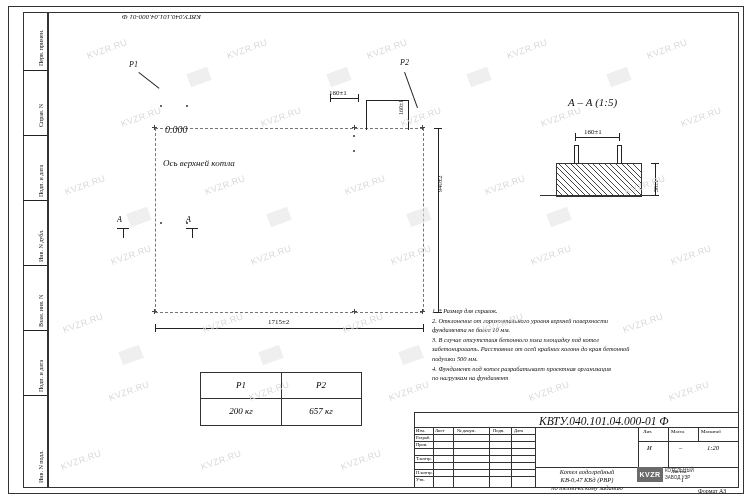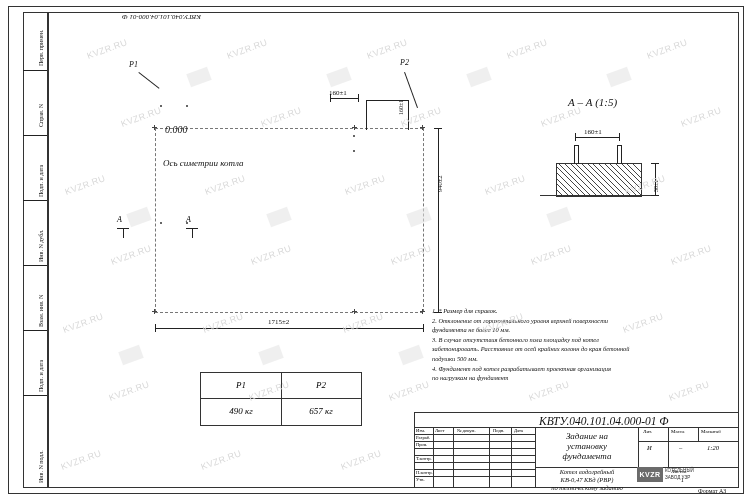--- a/index.html
+++ b/index.html
@@ -238,21 +238,21 @@
   <div class="dot" style="left:160px; top:222px;"></div>
   <div class="dot" style="left:186px; top:222px;"></div>
 
   <div class="ln" style="left:139px; top:72px; width:26px; height:1px; transform:rotate(38deg); transform-origin:0 0;"></div>
   <div class="txt it" style="left:129px; top:60px; font-size:8px;">Р1</div>
 
   <div class="ln" style="left:405px; top:72px; width:38px; height:1px; transform:rotate(70deg); transform-origin:0 0;"></div>
   <div class="txt it" style="left:400px; top:58px; font-size:8px;">Р2</div>
 
   <div class="txt it" style="left:165px; top:124px; font-size:10px;">0.000</div>
-  <div class="txt it" style="left:163px; top:158px; font-size:9px;">Ось симетрии котла</div>
+  <div class="txt it" style="left:163px; top:158px; font-size:9px;">Ось верхней котла</div>
 
   <div class="ln hl" style="left:330px; top:98px; width:28px;"></div>
   <div class="ln vl" style="left:330px; top:94px; height:8px;"></div>
   <div class="ln vl" style="left:358px; top:94px; height:8px;"></div>
   <div class="txt" style="left:329px; top:89px;">160±1</div>
 
   <div class="ln hl" style="left:366px; top:100px; width:42px;"></div>
   <div class="ln vl" style="left:366px; top:100px; height:30px;"></div>
   <div class="ln vl" style="left:408px; top:100px; height:30px;"></div>
   <div class="vtxt" style="left:398px; top:115px; font-size:6px;">160±1</div>
@@ -307,21 +307,21 @@
     <div>подушки 500 мм.</div>
     <div>4. Фундамент под котел разрабатывает проектная организация</div>
     <div>по нагрузкам на фундамент</div>
   </div>
 
   <div class="ptab">
     <div class="tbline" style="left:80px; top:0; width:1px; height:52px;"></div>
     <div class="tbline" style="left:0; top:25px; width:160px; height:1px;"></div>
     <div class="cell" style="left:0; top:7px; width:80px;">Р1</div>
     <div class="cell" style="left:80px; top:7px; width:80px;">Р2</div>
-    <div class="cell" style="left:0; top:33px; width:80px;">490 кг</div>
+    <div class="cell" style="left:0; top:33px; width:80px;">200 кг</div>
     <div class="cell" style="left:80px; top:33px; width:80px;">657 кг</div>
   </div>
 
   <div class="tb">
 
     <div class="tbline" style="left:0; top:14px; width:323px; height:1px;"></div>
     <div class="tbline" style="left:0; top:21px; width:120px; height:1px;"></div>
     <div class="tbline" style="left:0; top:28px; width:120px; height:1px;"></div>
     <div class="tbline" style="left:0; top:35px; width:120px; height:1px;"></div>
     <div class="tbline" style="left:0; top:42px; width:120px; height:1px;"></div>
@@ -349,25 +349,20 @@
     <div class="c" style="left:42px; top:15px; font-size:4.6px;">№ докум.</div>
     <div class="c" style="left:78px; top:15px; font-size:4.6px;">Подп.</div>
     <div class="c" style="left:99px; top:15px; font-size:4.6px;">Дата</div>
 
     <div class="c" style="left:1px; top:22px; font-size:4.6px;">Разраб.</div>
     <div class="c" style="left:1px; top:29px; font-size:4.6px;">Пров.</div>
     <div class="c" style="left:1px; top:43px; font-size:4.6px;">Т.контр.</div>
     <div class="c" style="left:1px; top:57px; font-size:4.6px;">Н.контр.</div>
     <div class="c" style="left:1px; top:64px; font-size:4.6px;">Утв.</div>
 
-    <div class="tb-title" style="left:122px; top:18px; width:100px;">
-      <div>Задание на</div>
-      <div>установку</div>
-      <div>фундамента</div>
-    </div>
     <div class="tb-sub" style="left:122px; top:55px; width:100px;">
       <div>Котел водогрейный</div>
       <div>КВ-0,47 КБд (РВР)</div>
       <div>по техническому заданию</div>
     </div>
 
     <div class="c" style="left:228px; top:16px; font-size:5px;">Лит.</div>
     <div class="c" style="left:256px; top:16px; font-size:5px;">Масса</div>
     <div class="c" style="left:286px; top:16px; font-size:5px;">Масштаб</div>
     <div class="c" style="left:232px; top:31px; font-size:6.5px; font-style:italic;">И</div>

